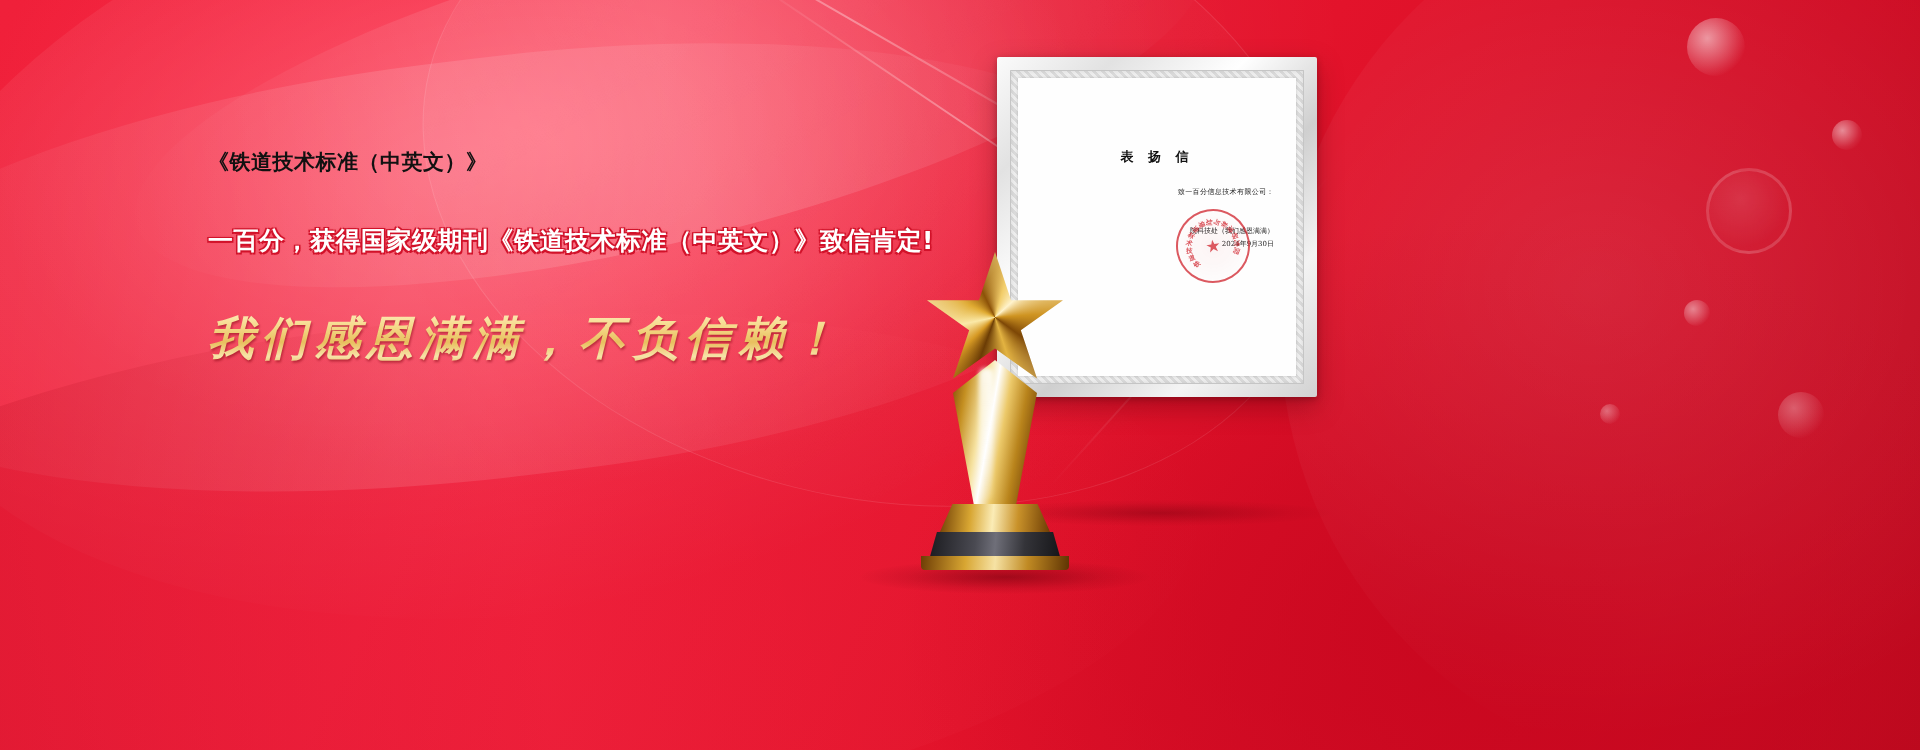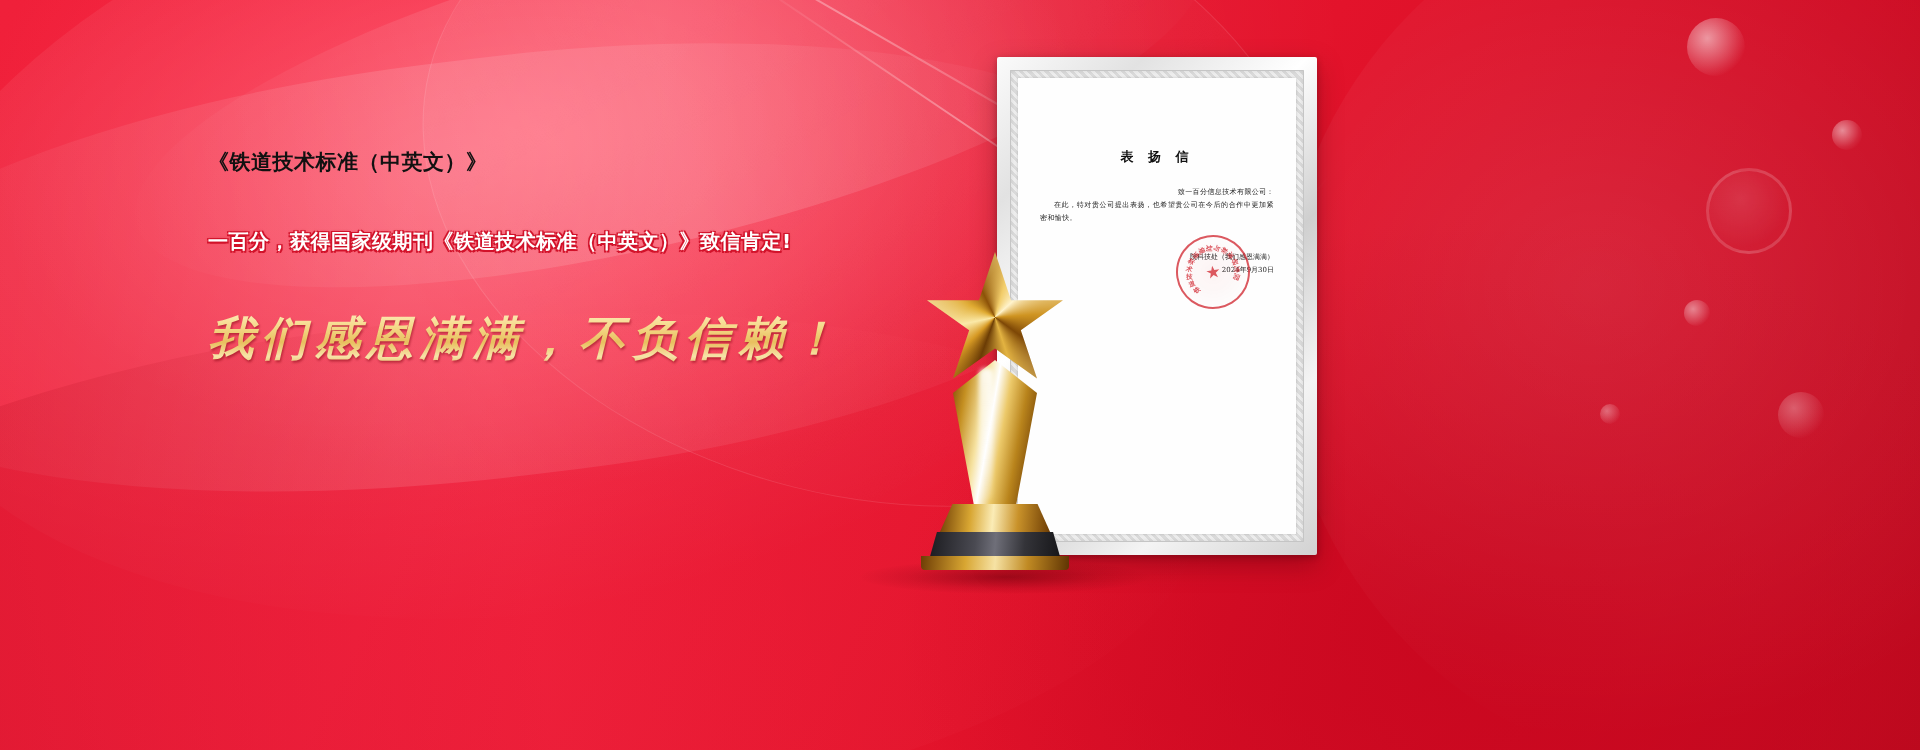--- a/index.html
+++ b/index.html
@@ -79,41 +79,41 @@
     font-size:21px; font-weight:bold; color:#111; letter-spacing:.5px;
     font-family:"DejaVu Sans","Liberation Sans",sans-serif;
   }
   .desc-list { margin-top:44px; }
   .desc-line {
     font-size:20px; color:#141414; line-height:32px; letter-spacing:.3px;
     font-family:"DejaVu Sans","Liberation Sans",sans-serif;
   }
   #highlight-headline {
     margin-top:46px;
-    font-size:20px; font-weight:bold; color:#ffffff;
+    font-size:25px; font-weight:bold; color:#ffffff;
     letter-spacing:.5px; line-height:38px;
     font-family:"DejaVu Sans","Liberation Sans",sans-serif;
     text-shadow:
       -1.5px -1.5px 0 #d2122a, 1.5px -1.5px 0 #d2122a,
       -1.5px  1.5px 0 #d2122a, 1.5px  1.5px 0 #d2122a,
        0 0 3px rgba(160,0,15,0.65);
   }
   #slogan {
     margin-top:48px;
     font-size:46px; font-weight:bold; letter-spacing:7px;
     font-family:"DejaVu Serif","Liberation Serif",serif;
     font-style:italic;
     background:linear-gradient(180deg,#fff1c4 0%,#f5d98a 30%,#e8bf5e 55%,#f7e3a8 78%,#dcab43 100%);
     -webkit-background-clip:text; background-clip:text;
     color:transparent; -webkit-text-fill-color:transparent;
     filter:drop-shadow(1px 2px 1px rgba(120,0,10,0.45));
   }
 
   
-  #certificate { position:absolute; left:997px; top:57px; width:320px; height:498px; z-index:5; }
+  #certificate { position:absolute; left:997px; top:57px; width:320px; height:340px; z-index:5; }
   .frame-outer {
     position:absolute; inset:0; border-radius:2px;
     background:linear-gradient(135deg,#fbfbfb 0%,#e2e2e2 18%,#ffffff 38%,#cfcfcf 58%,#f4f4f4 78%,#d2d2d2 100%);
     box-shadow:0 10px 26px rgba(90,0,10,0.38), 0 2px 6px rgba(0,0,0,0.25);
     padding:16px;
   }
   .frame-bevel {
     position:absolute; inset:13px; border-radius:1px;
     background:repeating-linear-gradient(45deg,#efefef 0 3px,#dcdcdc 3px 6px);
     box-shadow:inset 0 0 0 1px #c5c5c5, inset 0 0 6px rgba(0,0,0,0.12);
@@ -243,21 +243,20 @@
   <div id="cert-shadow"></div>
   <div id="trophy-shadow"></div>
 
   <div id="certificate">
     <div class="frame-outer"></div>
     <div class="frame-bevel"></div>
     <div class="frame-mat"></div>
     <div class="letter">
       <div class="letter-title">表 扬 信</div>
       <div class="letter-salutation">致一百分信息技术有限公司：</div>
-      <div class="letter-para">在此，特对贵公司提出表扬，也希望贵公司在今后的合作中更加紧密和愉快。</div>
       <div class="letter-sign">
         <div class="seal">
           <span class="seal-star">★</span>
           <span class="seal-text">
               <span style="transform: rotate(-120deg) translate(0px, -27px) rotate(90deg);">铁</span>
               <span style="transform: rotate(-101.538deg) translate(0px, -27px) rotate(90deg);">道</span>
               <span style="transform: rotate(-83.0769deg) translate(0px, -27px) rotate(90deg);">技</span>
               <span style="transform: rotate(-64.6154deg) translate(0px, -27px) rotate(90deg);">术</span>
               <span style="transform: rotate(-46.1538deg) translate(0px, -27px) rotate(90deg);">标</span>
               <span style="transform: rotate(-27.6923deg) translate(0px, -27px) rotate(90deg);">准</span>

